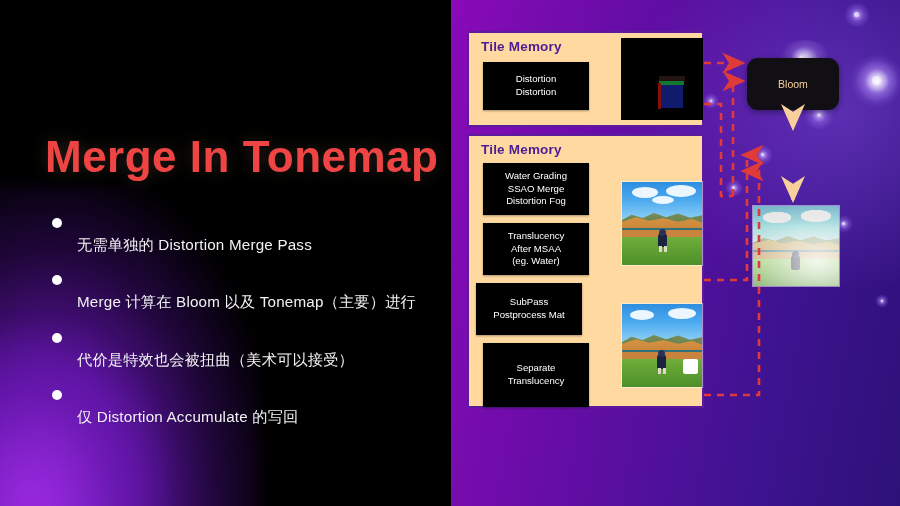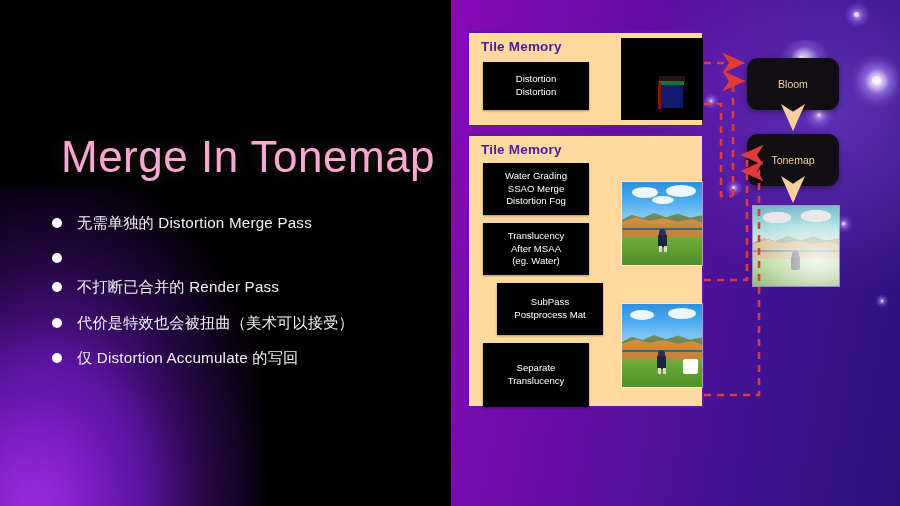--- a/index.html
+++ b/index.html
@@ -22,36 +22,36 @@
   }
   .left-glow2{
     position:absolute; left:-60px; bottom:-120px; width:230px; height:300px;
     background:radial-gradient(ellipse at 40% 60%, #9b2ae0 0%, rgba(110,25,180,.5) 45%, rgba(40,8,80,0) 75%);
     filter:blur(10px);
     pointer-events:none;
   }
 
   .title{
     position:absolute; left:45px; top:132px;
-    font-size:44px; font-weight:normal; letter-spacing:.5px;
-    color:#f9a8d4;
+    font-size:44px; font-weight:bold; letter-spacing:.5px;
+    color:#ef4444;
     text-shadow:0 0 18px rgba(247,207,155,.18);
     white-space:nowrap;
-    margin-left:16px;
   }
 
   .bullets{ position:absolute; left:52px; top:212px; width:392px; }
   .bullet{ display:flex; align-items:flex-start; margin-bottom:13px; }
   .dot{
     flex:0 0 auto; width:10px; height:10px; border-radius:50%;
     background:#ffffff; margin-top:6px; margin-right:15px;
   }
   .btext{
     color:#f2f2f4; font-size:15.2px; line-height:1.47;
     letter-spacing:.2px;
+    margin-top:22px;
   }
 
   
   .right-pane{
     position:absolute; left:451px; top:0; width:449px; height:506px;
     background:
       radial-gradient(ellipse 300px 260px at 86% 22%, rgba(120,70,210,.55) 0%, rgba(70,20,150,0) 70%),
       linear-gradient(100deg, #8a09b8 0%, #7a0cb0 14%, #6a0ca8 30%, #52109c 52%, #3d1390 72%, #2e1178 100%);
     overflow:hidden;
   }
@@ -142,24 +142,21 @@
 
     <div class="title">Merge In Tonemap</div>
 
     <div class="bullets">
       <div class="bullet">
         <span class="dot"></span>
         <span class="btext">无需单独的 Distortion Merge Pass</span>
       </div>
       <div class="bullet">
         <span class="dot"></span>
-      </div>
-      <div class="bullet">
-        <span class="dot"></span>
-        <span class="btext">不打断已合并的 Render Pass</span>
+        <span class="btext">Merge 计算在 Bloom 以及 Tonemap（主要）进行</span>
       </div>
       <div class="bullet">
         <span class="dot"></span>
         <span class="btext">代价是特效也会被扭曲（美术可以接受）</span>
       </div>
       <div class="bullet">
         <span class="dot"></span>
         <span class="btext">仅 Distortion Accumulate 的写回</span>
       </div>
     </div>
@@ -212,21 +209,21 @@
             <span>Distortion Fog</span>
           </span>
         </div>
         <div class="pass-box" style="width:106px; height:52px; margin-left:14px;">
           <span style="display:block">
             <span>Translucency</span><br>
             <span>After MSAA</span><br>
             <span>(eg. Water)</span>
           </span>
         </div>
-        <div class="pass-box" style="width:106px; height:52px; margin-left:28px; margin-top:6px;">
+        <div class="pass-box" style="width:106px; height:52px; margin-left:7px; margin-top:6px;">
           <span style="display:block">
             <span>SubPass</span><br>
             <span>Postprocess Mat</span>
           </span>
         </div>
         <div class="pass-box" style="width:106px; height:64px; margin-left:14px; margin-top:6px;">
           <span style="display:block">
             <span>Separate</span><br>
             <span>Translucency</span>
           </span>
@@ -267,23 +264,20 @@
           <div class="char-leg" style="left:41px; top:64px; width:3px; height:6px;"></div>
           <div style="position:absolute; right:4px; top:55px; width:15px; height:15px; background:#fff; border-radius:2px;"></div>
         </div>
       </div>
     </div>
 
     <div class="flow-box" style="left:296px; top:58px; width:92px; height:52px;text-align:right;">
       <span>Bloom</span>
     </div>
 
-    <div class="flow-box" style="left:296px; top:134px; width:92px; height:52px;">
-      <span>Tonemap</span>
-    </div>
 
     <div class="thumb thumb-frame" style="left:301px; top:205px; width:88px; height:82px;">
       <div class="scene scene-bloom">
         <div class="sky"></div>
         <div class="cloud" style="left:10px; top:6px; width:28px; height:11px;"></div>
         <div class="cloud" style="left:48px; top:4px; width:30px; height:12px;"></div>
         <div class="hills"></div>
         <div class="cliff"></div>
         <div class="water"></div>
         <div class="dirt"></div>

